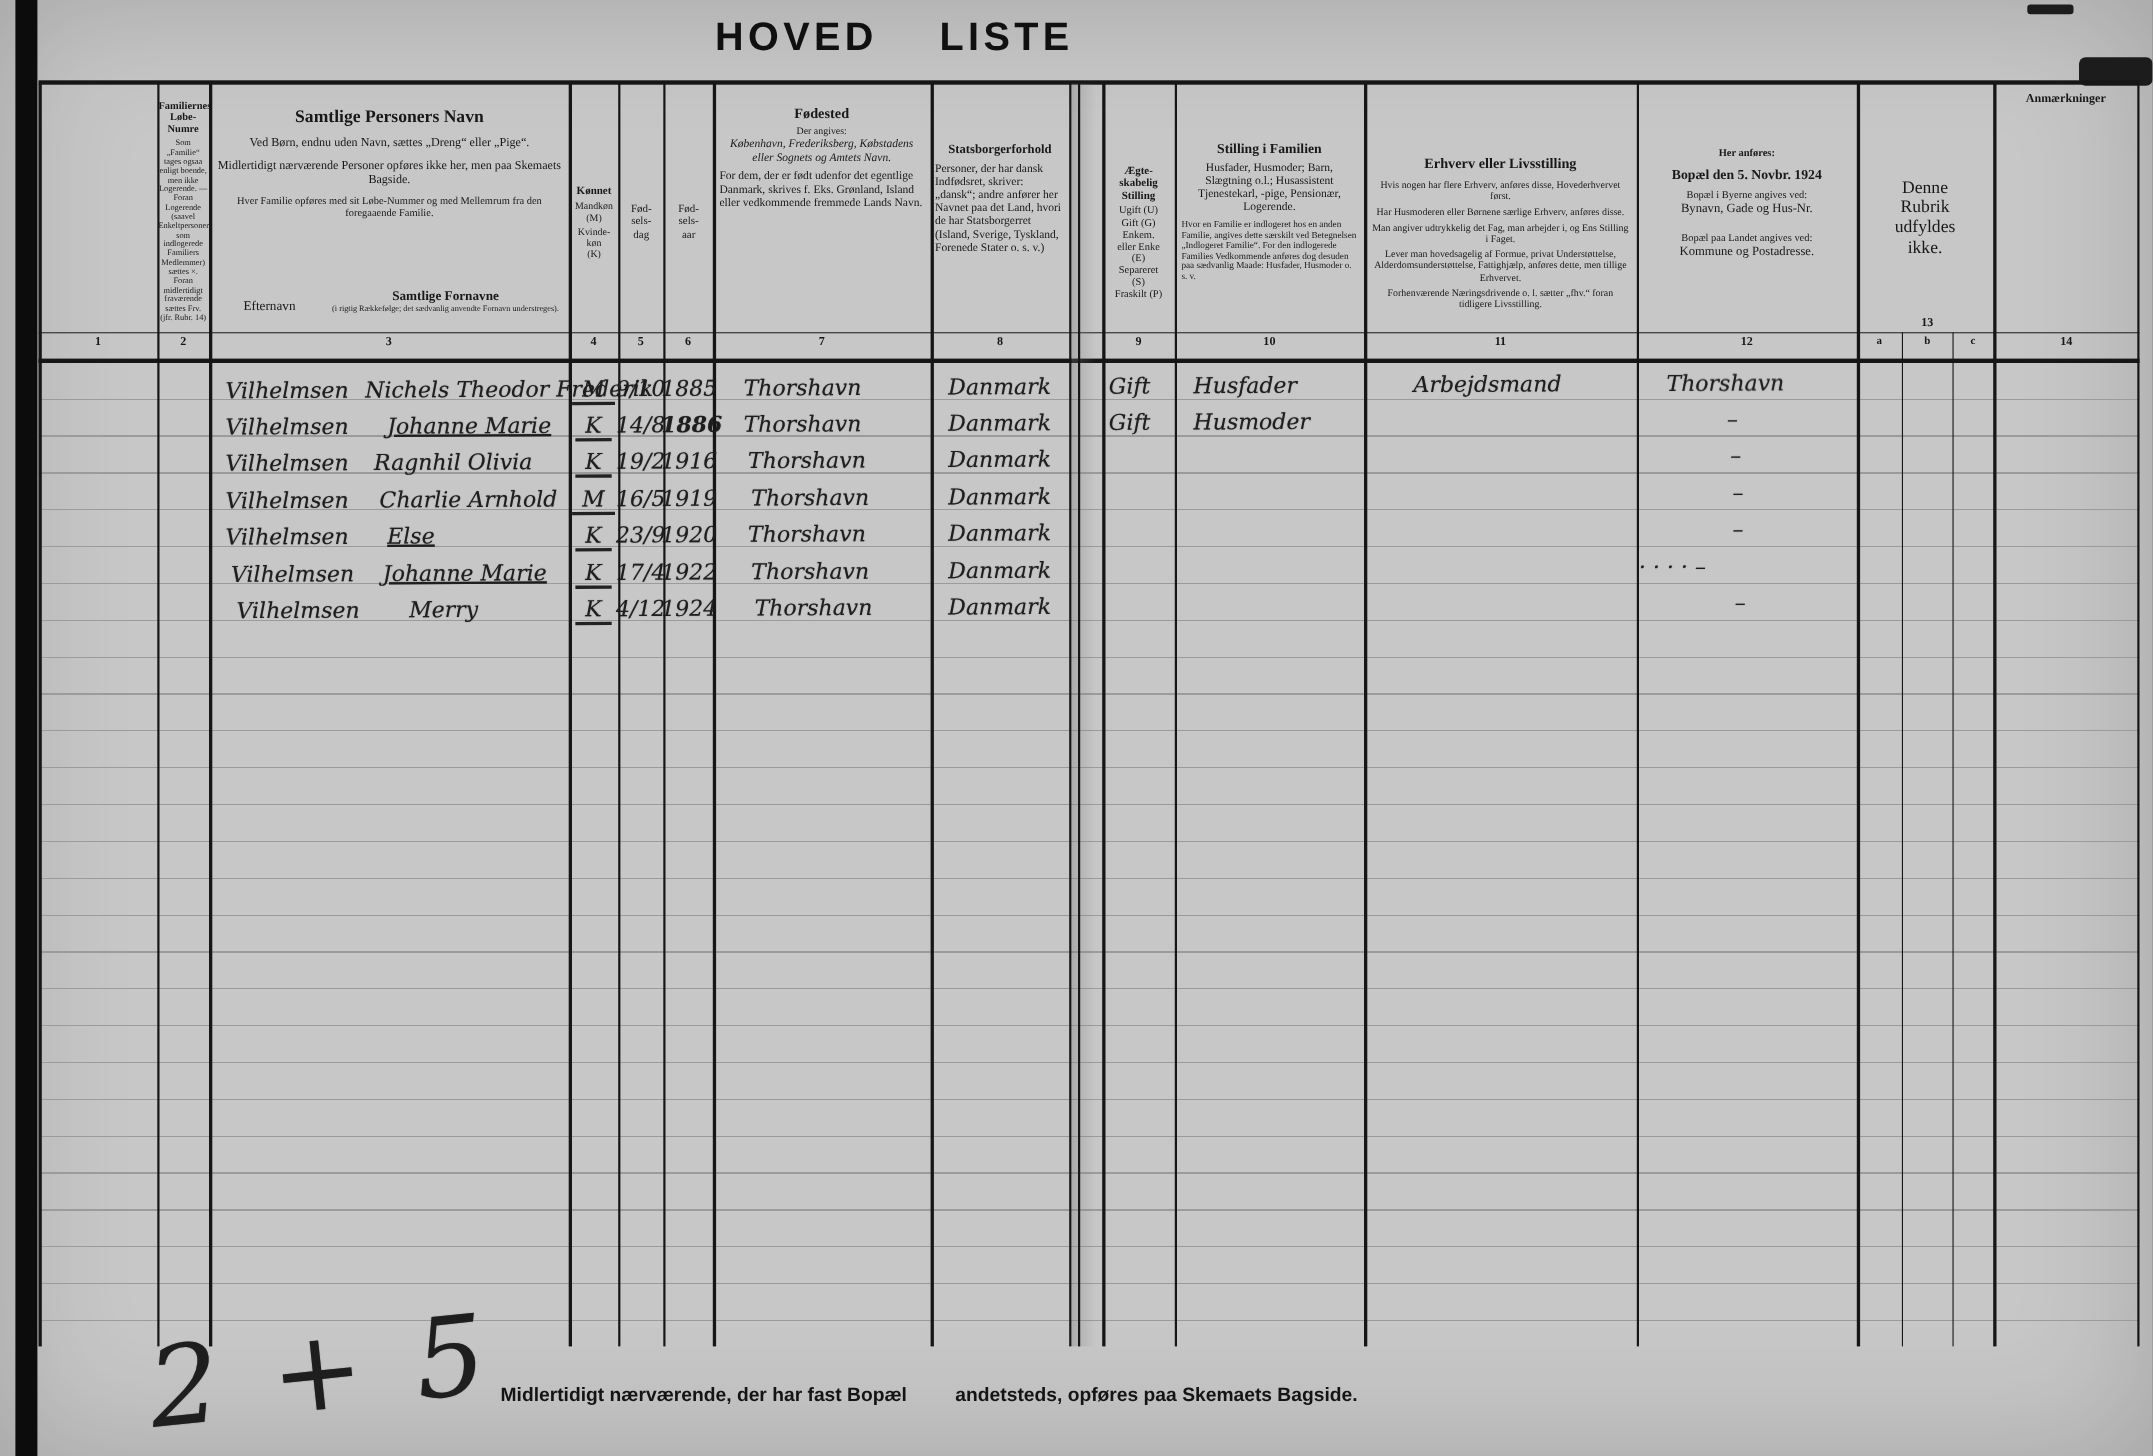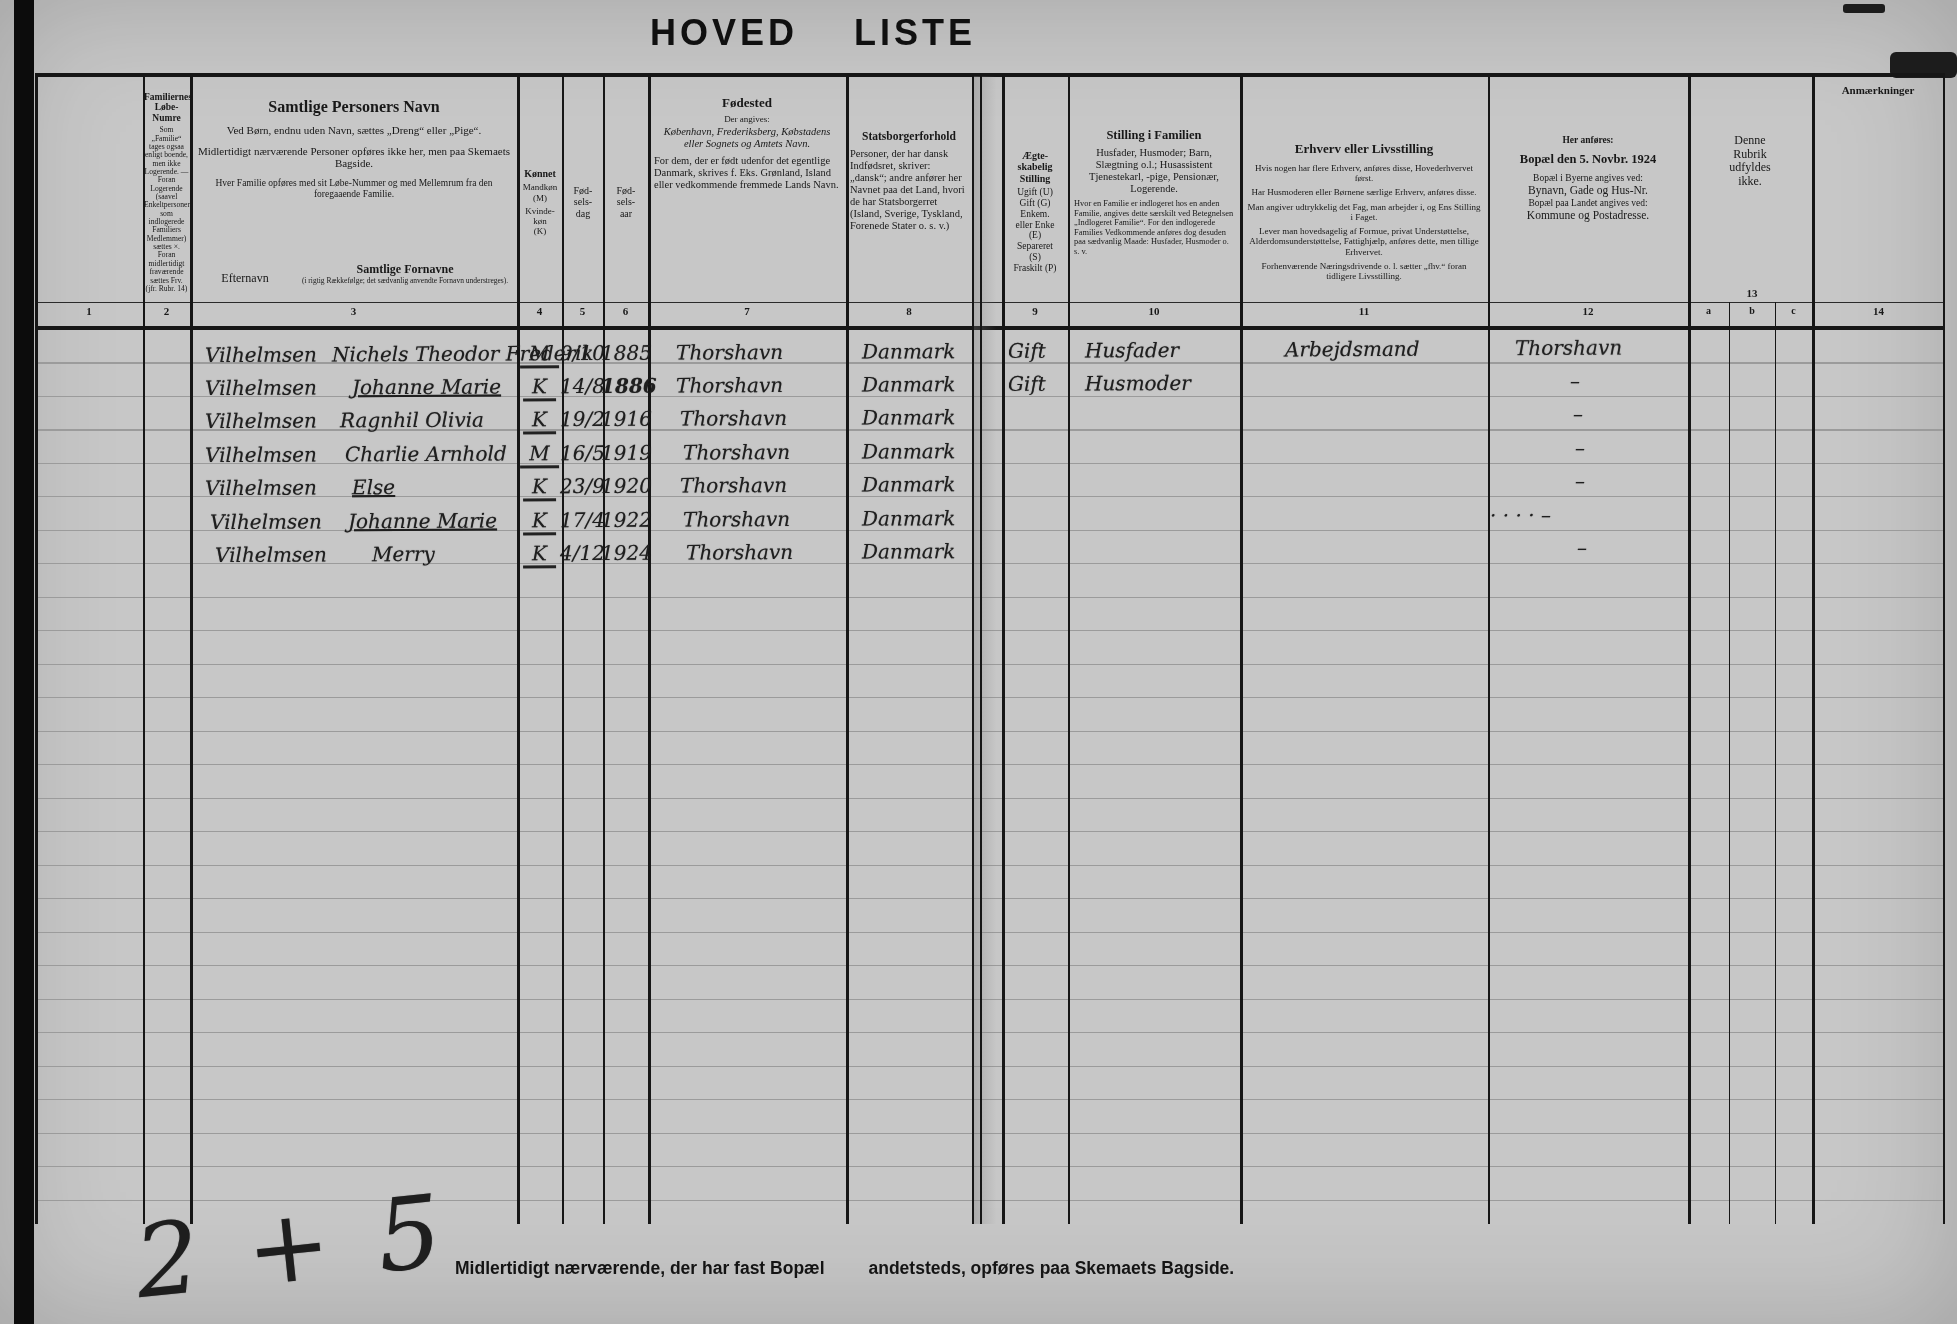--- a/index.html
+++ b/index.html
@@ -141,25 +141,25 @@
     <div class="t" style="font-size:12.5px;">Stilling i Familien</div>
     <div style="font-size:10.5px;margin-top:5px;">Husfader, Husmoder; Barn, Slægtning o.l.; Husassistent Tjenestekarl, -pige, Pensionær, Logerende.</div>
     <div style="font-size:8.4px;margin-top:4px;text-align:left;">Hvor en Familie er indlogeret hos en anden Familie, angives dette særskilt ved Betegnelsen „Indlogeret Familie“. For den indlogerede Families Vedkommende anføres dog desuden paa sædvanlig Maade: Husfader, Husmoder o. s. v.</div>
   </div>
 
   <div class="hc" style="left:1494px;top:135px;width:188px;">
     <div style="font-size:9.5px;font-weight:bold;">Her anføres:</div>
     <div class="t" style="font-size:12.5px;margin-top:6px;">Bopæl den 5. Novbr. 1924</div>
     <div style="font-size:9.5px;margin-top:7px;">Bopæl i Byerne angives ved:</div>
     <div style="font-size:11.5px;">Bynavn, Gade og Hus-Nr.</div>
-    <div style="font-size:9.5px;margin-top:1px;">Bopæl paa Landet angives ved:</div>
+    <div style="font-size:9.5px;margin-top:15px;">Bopæl paa Landet angives ved:</div>
     <div style="font-size:11.5px;">Kommune og Postadresse.</div>
   </div>
 
-  <div class="hc pre" style="left:1690px;top:134px;width:120px;font-size:12px;">Denne
+  <div class="hc pre" style="left:1690px;top:162px;width:120px;font-size:16px;">Denne
 Rubrik
 udfyldes
 ikke.</div>
 
   <div class="hc" style="left:1816px;top:84px;width:124px;">
     <div class="t" style="font-size:11px;">Anmærkninger</div>
   </div>
 
   <div class="num" style="left:35px;width:108px;">1</div>
   <div class="num" style="left:143px;width:47px;">2</div>

